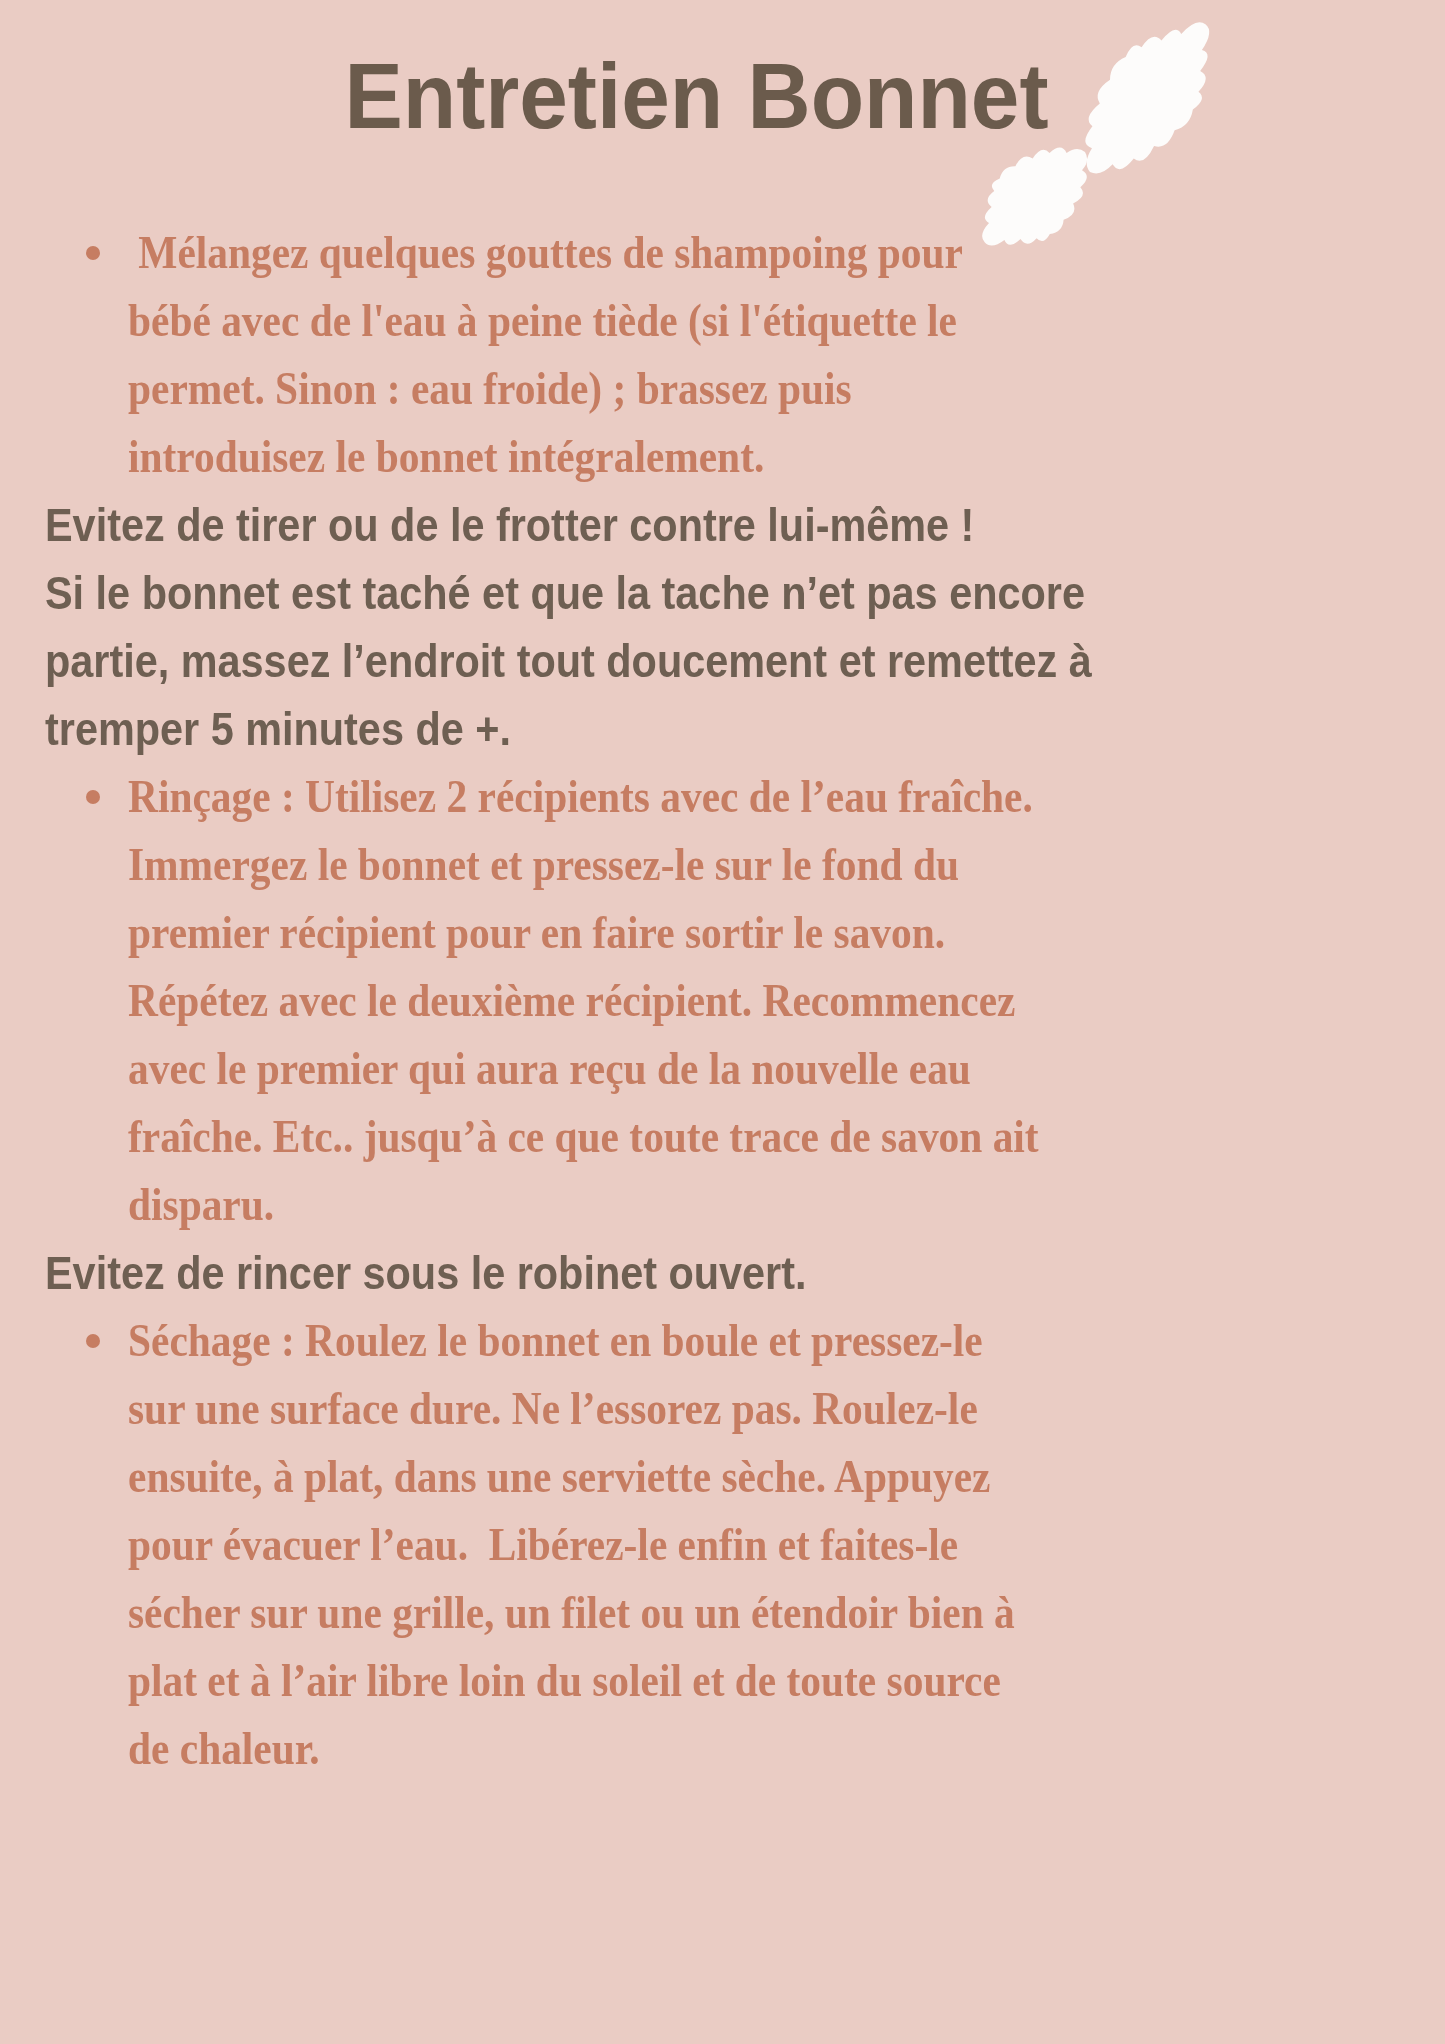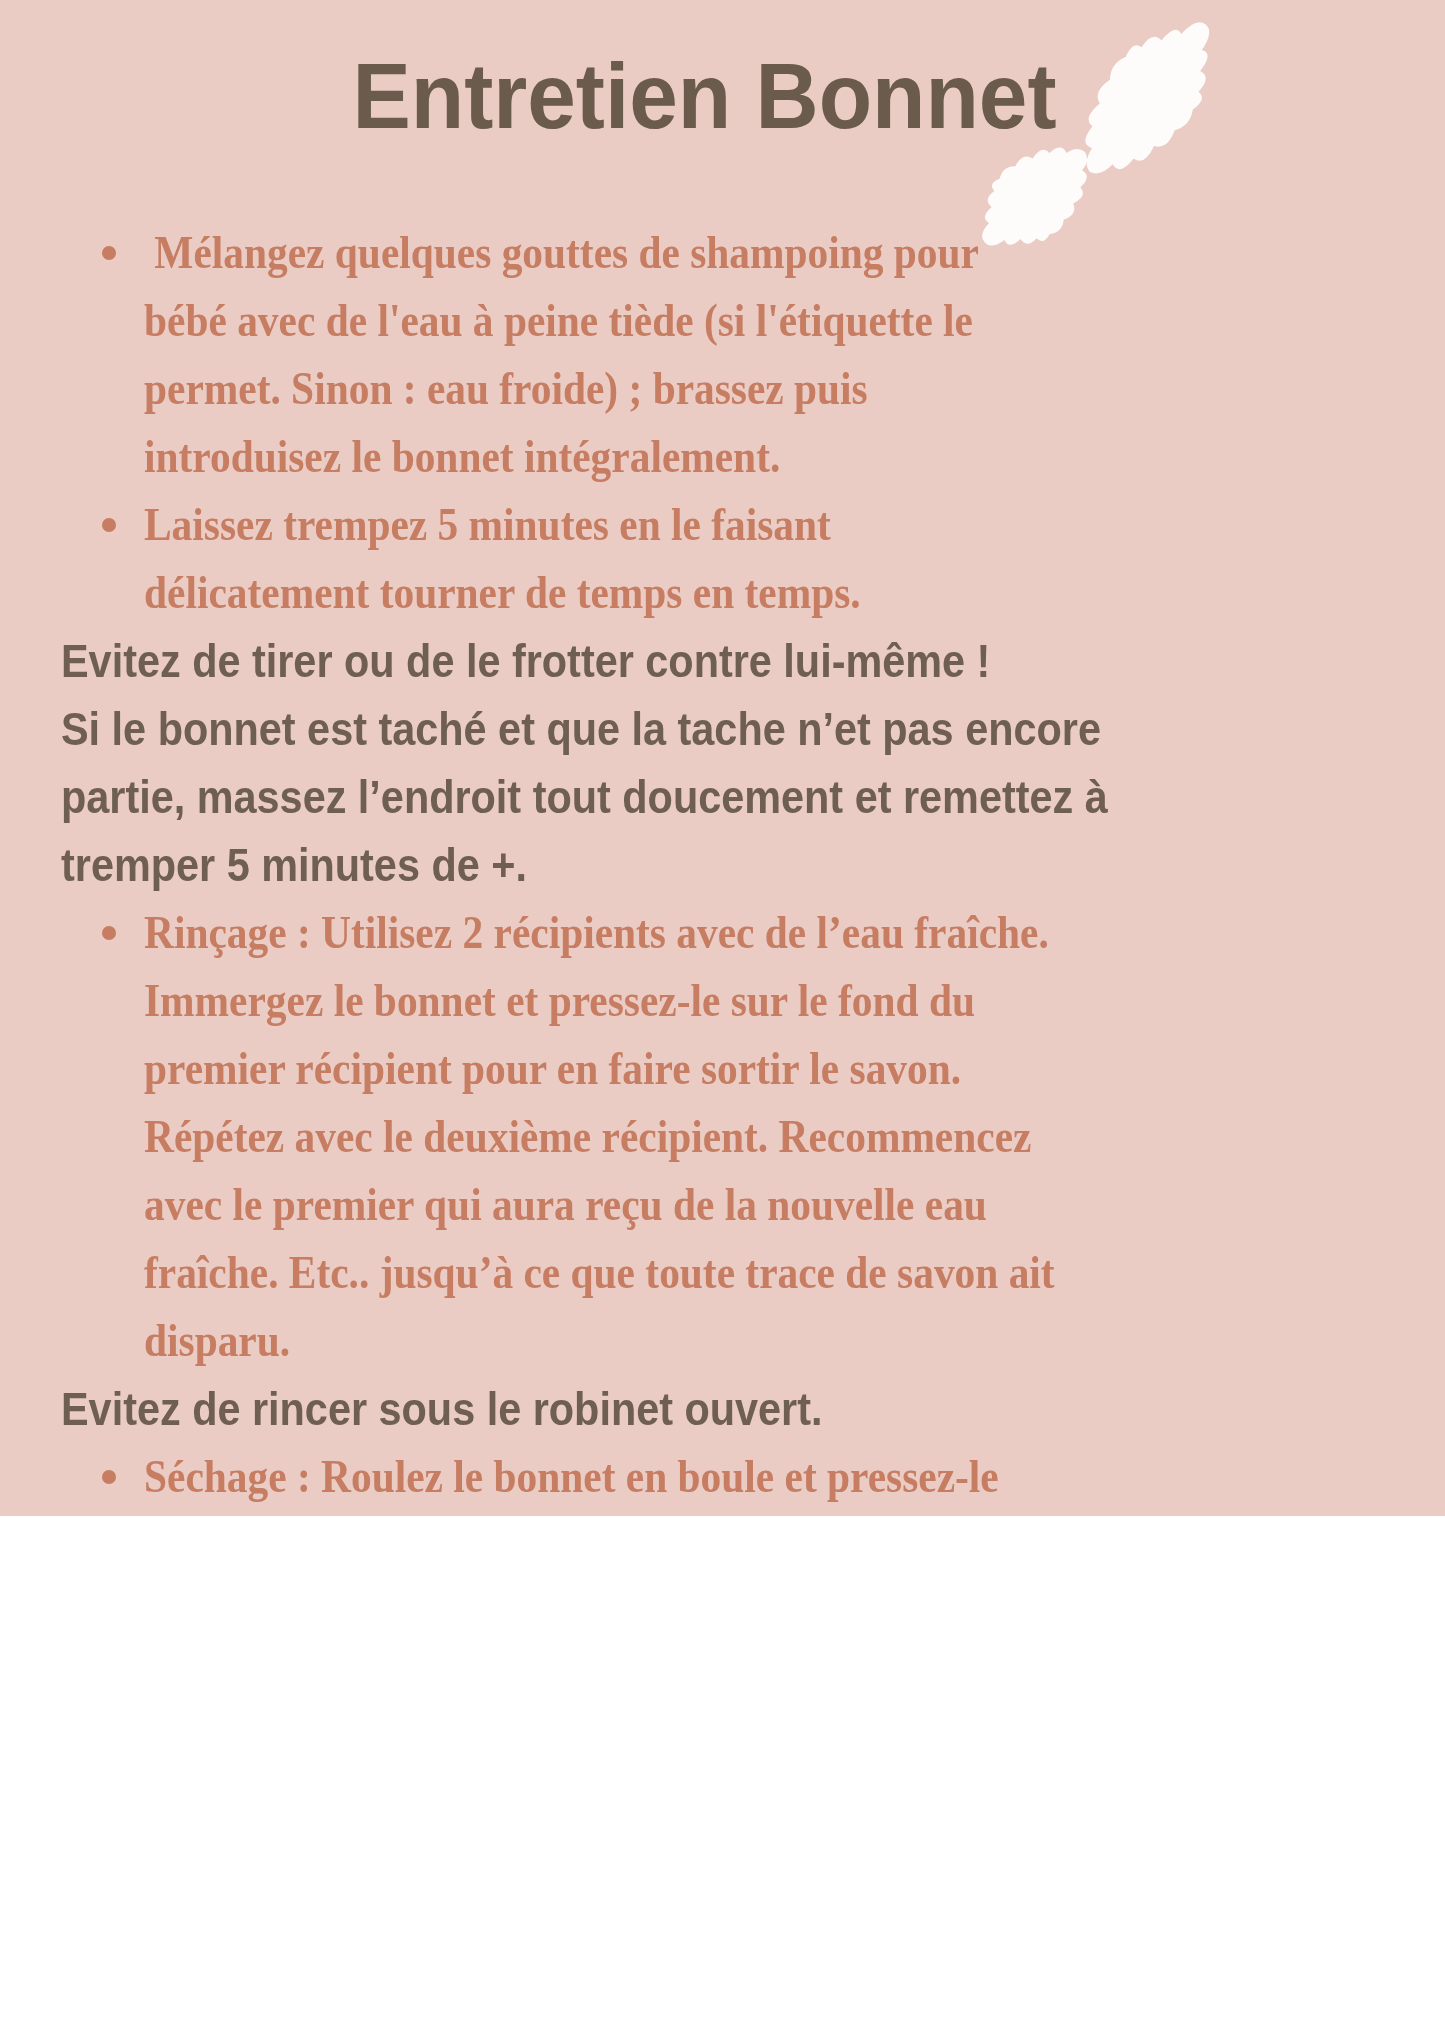--- a/index.html
+++ b/index.html
@@ -8,24 +8,23 @@
     --accent: #c67d62;
     --dark: #6e5f52;
     --leaf: #fdfcfb;
   }
   * { margin: 0; padding: 0; box-sizing: border-box; }
   html, body { width: 1445px; }
   body { font-family: "Liberation Sans", "DejaVu Sans", sans-serif; }
   .page {
     position: relative;
     width: 1445px;
-    height: 1516px;
+    height: 2044px;
     background: var(--background);
     overflow: hidden;
-    padding-left: 16px;
   }
   .title {
     margin-top: 50px;
     font-size: 92px;
     line-height: 92px;
     font-weight: bold;
     text-align: center;
     color: var(--title);
     transform: translateX(-26px) scaleX(0.95);
     white-space: pre;
@@ -85,25 +84,20 @@
   <div class="content">
 
     <div class="bullet-item">
       <span class="dot"></span>
       <div class="lines"> Mélangez quelques gouttes de shampoing pour
 bébé avec de l'eau à peine tiède (si l'étiquette le
 permet. Sinon : eau froide) ; brassez puis
 introduisez le bonnet intégralement.</div>
     </div>
 
-    <div class="bullet-item">
-      <span class="dot"></span>
-      <div class="lines">Laissez trempez 5 minutes en le faisant
-délicatement tourner de temps en temps.</div>
-    </div>
 
     <div class="warning">
       <div class="lines">Evitez de tirer ou de le frotter contre lui-même !
 Si le bonnet est taché et que la tache n’et pas encore
 partie, massez l’endroit tout doucement et remettez à
 tremper 5 minutes de +.</div>
     </div>
 
     <div class="bullet-item">
       <span class="dot"></span>

